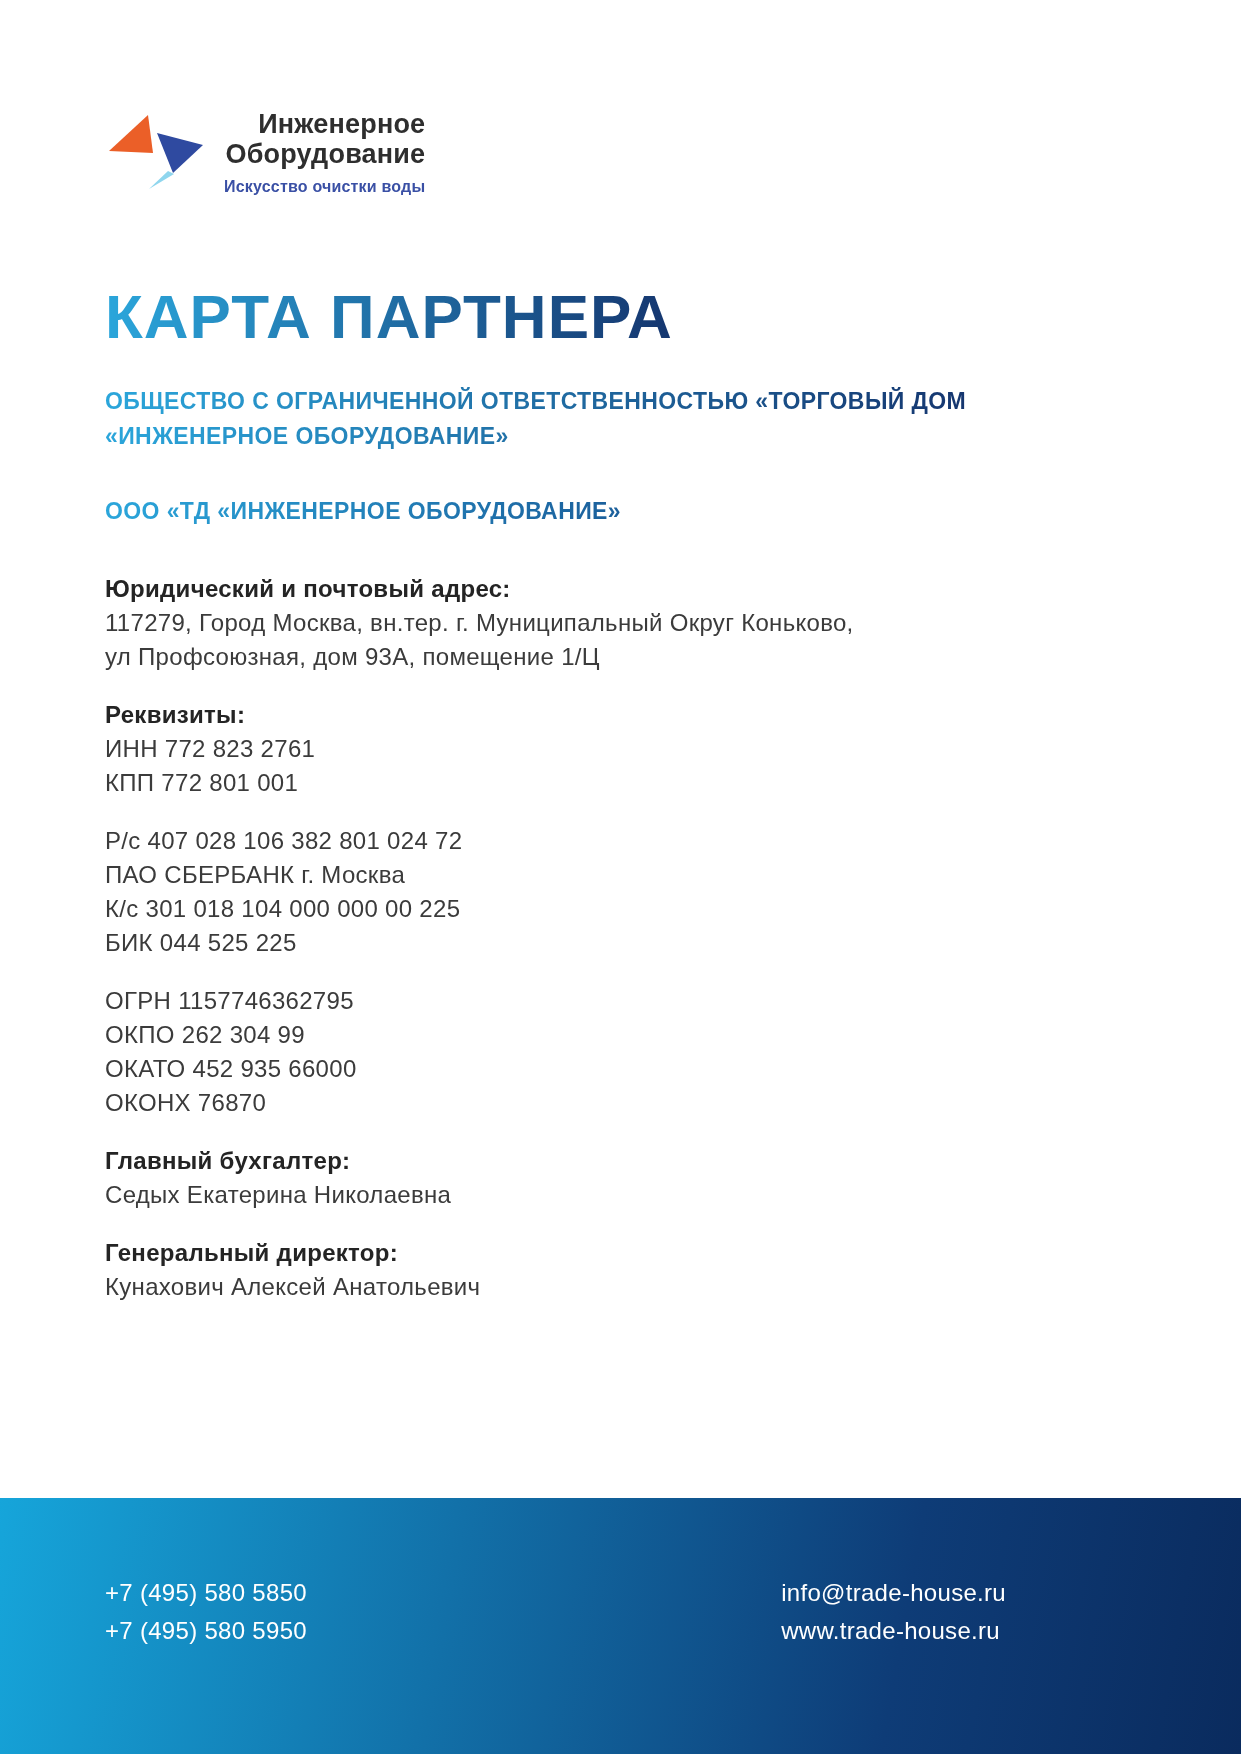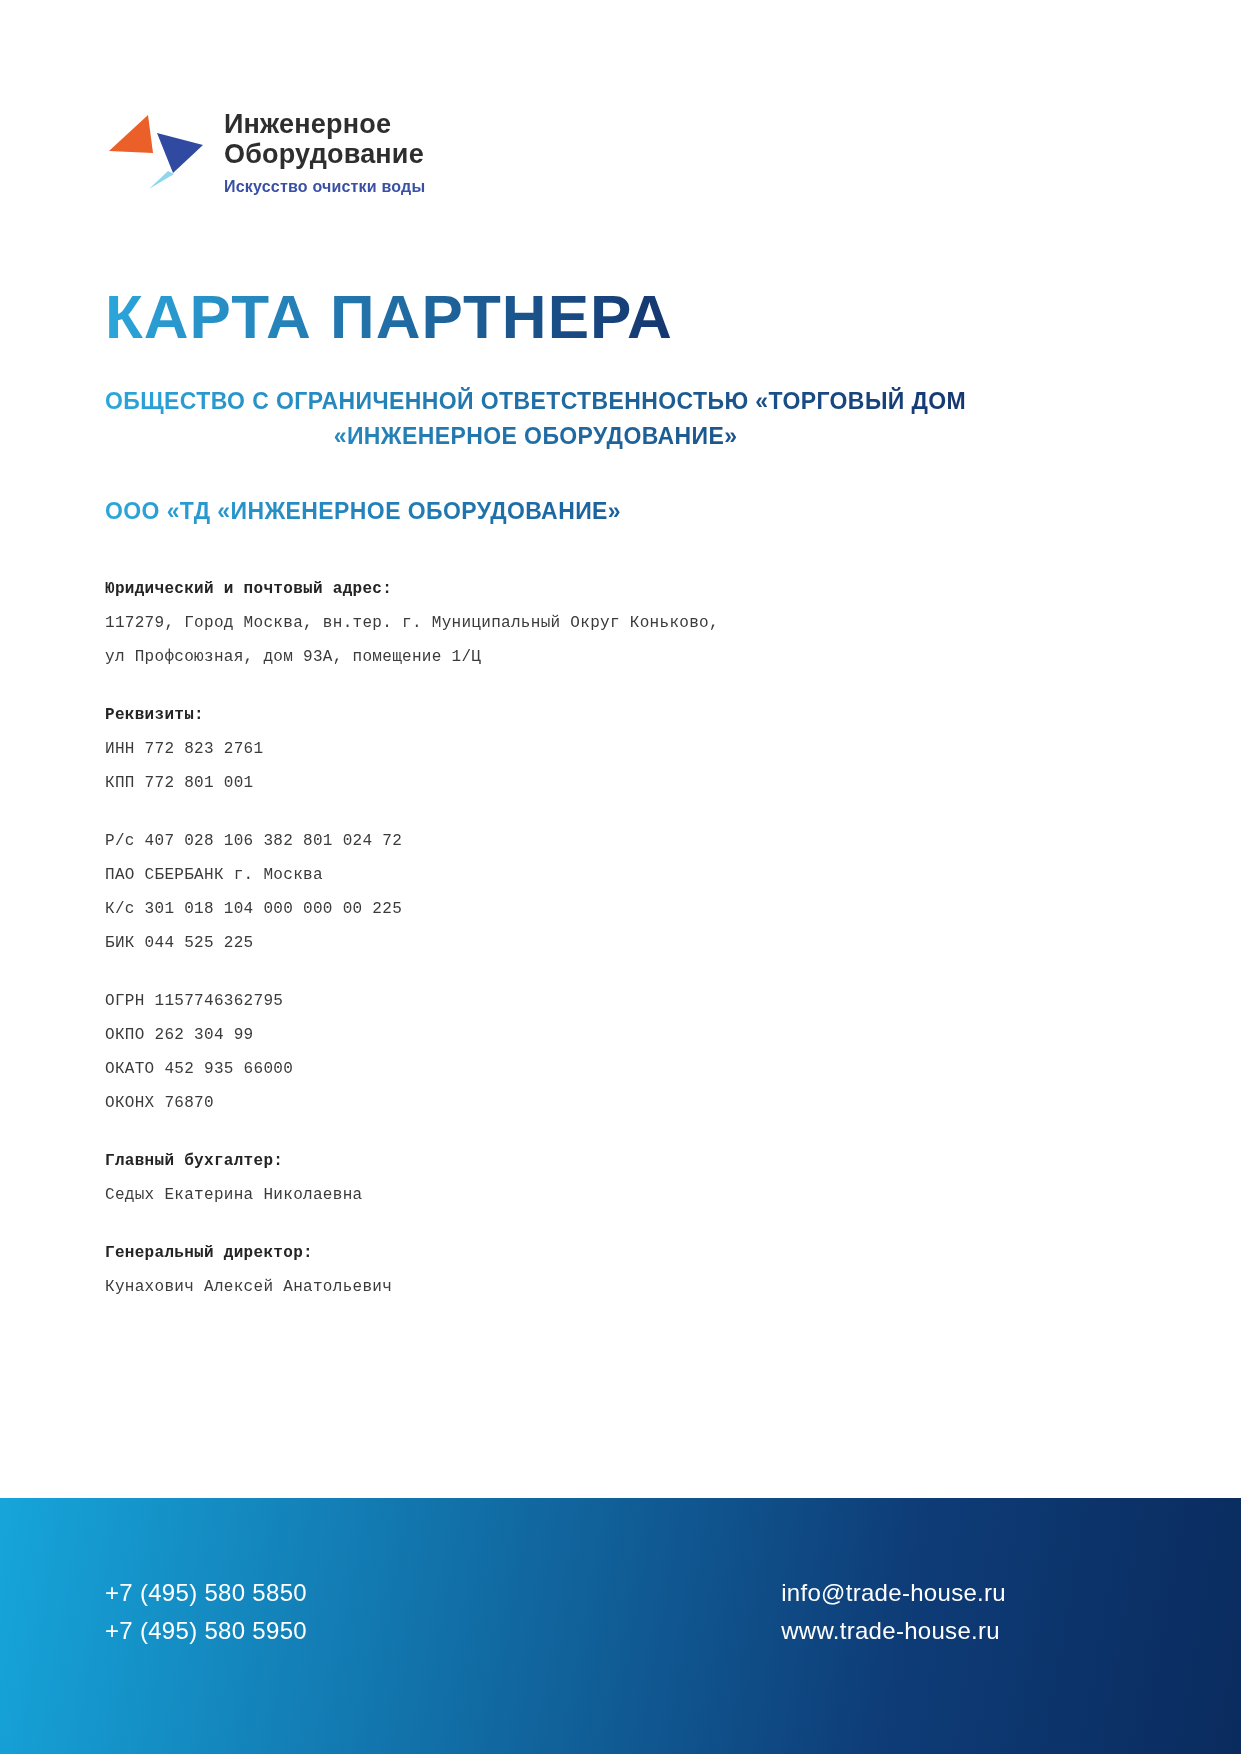--- a/index.html
+++ b/index.html
@@ -19,21 +19,21 @@
   *{margin:0;padding:0;box-sizing:border-box;}
   html,body{background:#fff;}
   body{
     width:1241px;height:1754px;
     font-family:"Liberation Sans","DejaVu Sans",sans-serif;
     -webkit-font-smoothing:antialiased;
   }
   .page{position:relative;width:1241px;height:1754px;overflow:hidden;background:#fff;}
 
   
-  .logo-row{display:flex;align-items:flex-start;padding-top:95px;margin-left:105px;gap:14px;}
+  .logo-row{display:flex;align-items:flex-start;padding-top:95px;margin-left:105px;gap:14px;text-align:right;}
   .logo-mark{width:105px;height:100px;flex:0 0 auto;}
   .tri-orange{fill:var(--logo-orange);}
   .tri-blue{fill:var(--logo-blue);}
   .tri-cyan{fill:var(--logo-cyan);}
   .logo-text{padding-top:14px;}
   .logo-name{font-size:27px;line-height:30px;font-weight:600;color:var(--logo-text);letter-spacing:.2px;}
   .logo-tagline{margin-top:9px;font-size:16px;font-weight:700;color:var(--tagline-blue);letter-spacing:.2px;}
 
   
   .grad, .grad-mid{
@@ -42,29 +42,29 @@
     -webkit-background-clip:text;background-clip:text;
     color:transparent;
   }
   .grad-mid{background-image:linear-gradient(90deg,var(--accent-light-blue),var(--accent-mid-blue));}
   .title{
     margin:86px 0 4px 105px;
     font-size:62px;line-height:70px;font-weight:700;letter-spacing:1px;
   }
   .fullname{
     margin:32px 0 0 105px;
-    font-size:23px;line-height:35px;font-weight:700;letter-spacing:.4px;text-align:center;
+    font-size:23px;line-height:35px;font-weight:700;letter-spacing:.4px;
   }
   .shortname{
     margin:42px 0 0 105px;
     font-size:23px;line-height:30px;font-weight:700;letter-spacing:.4px;text-align:right;
   }
 
   
-  .doc-body{margin:46px 0 12px 105px;font-size:16px;line-height:34px;color:var(--body-text);letter-spacing:.3px;font-family:Liberation Mono, monospace;}
+  .doc-body{margin:46px 0 12px 105px;font-size:24px;line-height:34px;color:var(--body-text);letter-spacing:.3px;}
   .doc-body .group{margin-bottom:24px;}
   .doc-body p.bold{font-weight:700;color:var(--heading-text);}
 
   
   .footer{
     position:absolute;left:0;bottom:0;width:1241px;height:256px;
     background:linear-gradient(100deg,var(--footer-grad-start) 0%,#0E3C77 72%,var(--footer-grad-end) 100%);
     color:#fff;
     display:flex;justify-content:space-between;
     padding:76px 105px 0 105px;

